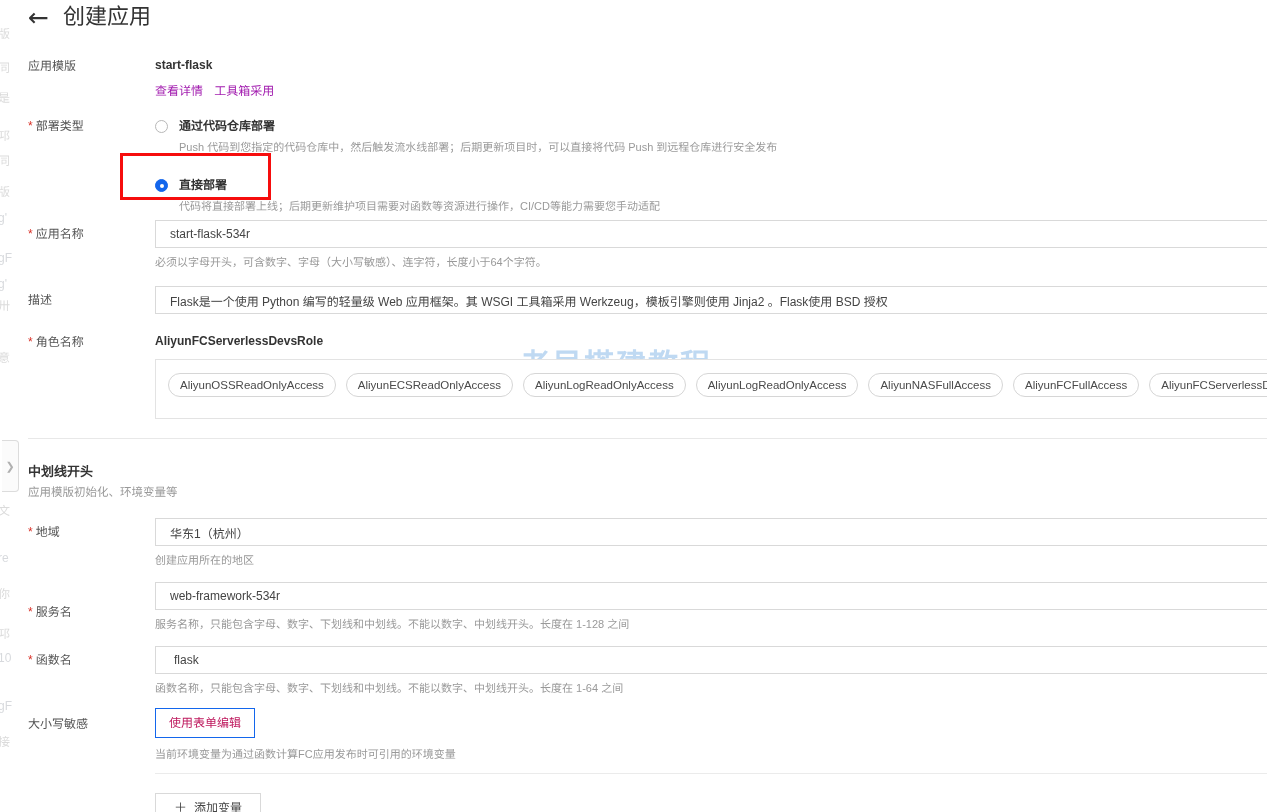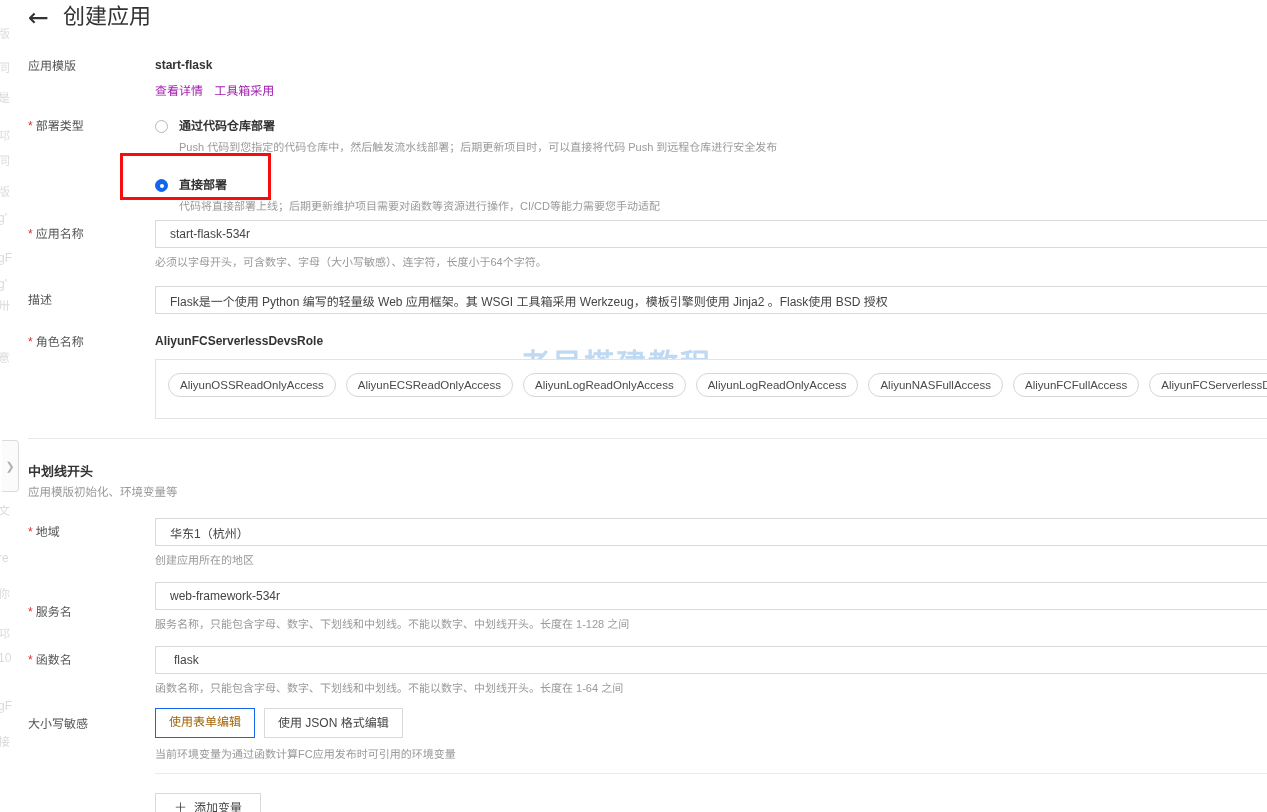--- a/index.html
+++ b/index.html
@@ -119,21 +119,21 @@
     color: #b0b0b0; font-size: 11px; cursor: pointer; font-family: "DejaVu Sans", sans-serif;
   }
 
   
   .btnrow { display: flex; gap: 9px; }
   .btn {
     height: 30px; padding: 0 13px; font-size: 12px; line-height: 28px;
     border: 1px solid #d9d9d9; background: #fff; color: #444; cursor: pointer;
     font-family: "Liberation Sans", sans-serif; white-space: nowrap;
   }
-  .btn.primary { border-color: #1366ec; color: #a16207; font-family: Liberation Mono, monospace; }
+  .btn.primary { border-color: #1366ec; color: #be185d; }
   .btn.wide { padding: 0 18px; }
   .btn .plus { margin-right: 7px; font-size: 13px; }
 
   .thin-div { height: 1px; background: #ebebeb; }
 </style>
 </head>
 <body>
 
 <div id="root">
 
@@ -282,21 +282,20 @@
       </div>
     </div>
 
     <div class="row" style="position:absolute; top:708px; left:0; right:0;">
       <div class="lbl" style="top:8px;">
         <span>大小写敏感</span>
       </div>
       <div class="fld">
         <div class="btnrow">
           <button class="btn primary">使用表单编辑</button>
-          <button class="btn">使用 JSON 格式编辑</button>
         </div>
         <div class="hint" style="margin-top:9px;">当前环境变量为通过函数计算FC应用发布时可引用的环境变量</div>
         <div class="thin-div" style="margin-top:12px; width:1120px;"></div>
         <div style="margin-top:19px;">
           <button class="btn wide">
             <span class="plus">＋</span><span>添加变量</span>
           </button>
         </div>
       </div>
     </div>

